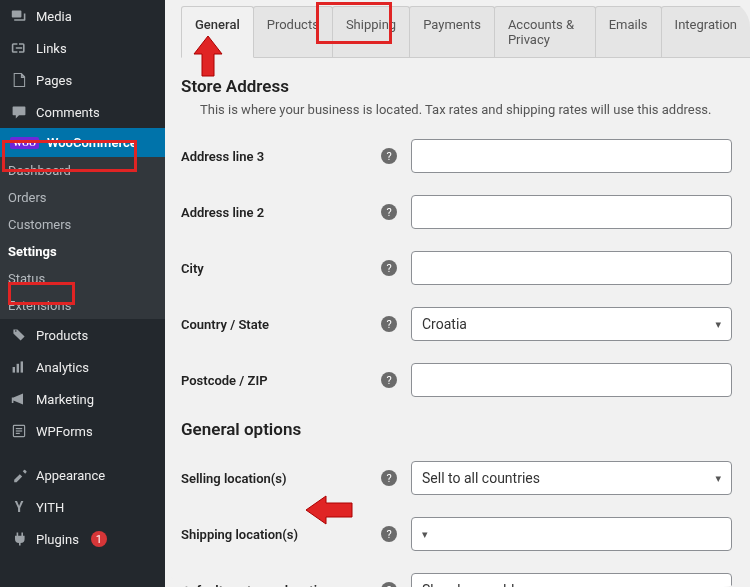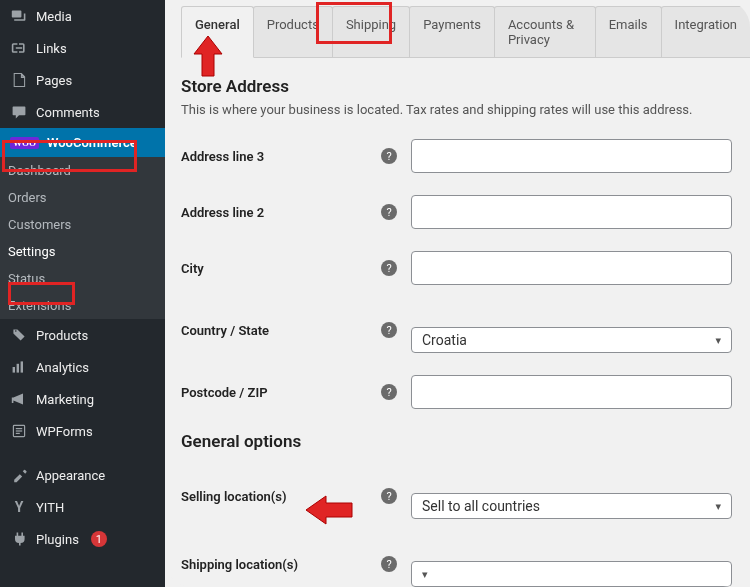--- a/index.html
+++ b/index.html
@@ -5,41 +5,41 @@
   * { box-sizing: border-box; margin: 0; padding: 0; }
   body { font-family: -apple-system, BlinkMacSystemFont, "Segoe UI", Roboto, sans-serif; font-size: 13px; color: #444; background: #f1f1f1; width: 750px; height: 587px; overflow: hidden; position: relative; }
   .wrap { display: flex; width: 100%; height: 100%; }
   
   .sidebar { width: 165px; background: #23282d; color: #eee; display: flex; flex-direction: column; font-size: 13px; }
   .sidebar .menu-item { display: flex; align-items: center; padding: 7px 10px; color: #eee; cursor: pointer; gap: 8px; }
   .sidebar .menu-item.active { background: #0073aa; color: #fff; position: relative; }
   .sidebar .menu-item.active::after { content:""; position:absolute; right:-8px; top:50%; margin-top:-8px; border:8px solid transparent; border-right-color:#f1f1f1; }
   .sidebar .submenu { background: #32373c; }
   .sidebar .sub-item { padding: 6px 10px 6px 8px; color: #b4b9be; cursor: pointer; font-size: 13px; }
-  .sidebar .sub-item.selected { color: #fff; font-weight: 400; }
+  .sidebar .sub-item.selected { color: #fff; font-weight: 700; }
   .icon { width: 18px; height: 18px; display: inline-flex; align-items: center; justify-content: center; font-size: 15px; color:#9ca2a7; }
   .woo-badge { background:#6d28d9; color:#fff; font-size:9px; font-weight:700; padding:1px 3px; border-radius:2px;font-family:Liberation Serif, serif; }
   .count-badge { background:#d63638; color:#fff; border-radius:9px; min-width:16px; height:16px; display:inline-flex; align-items:center; justify-content:center; font-size:11px; padding:0 4px; margin-left:4px;}
   
   .redbox { position:absolute; border:3px solid #e02424; pointer-events:none; z-index:50;}
   .arrow-up { position:absolute; z-index:60; pointer-events:none;}
   .arrow-left { position:absolute; z-index:60; pointer-events:none;}
   
   .main { flex:1; padding: 0 0 0 16px; background:#f1f1f1; overflow:hidden;border-radius:27px; }
   .tabs { display:flex; border-bottom:1px solid #ccc; margin-top:6px; }
   .tab { padding:10px 13px; border:1px solid #ccc; border-bottom:none; background:#e5e5e5; color:#555; font-size:13px; cursor:pointer; margin-right:-1px; border-radius:3px 3px 0 0;}
   .tab.active { background:#f1f1f1; color:#333; border-bottom:1px solid #f1f1f1; margin-bottom:-1px; font-weight:500;}
   h2.section { font-size:17px; font-weight:600; color:#222; margin:18px 0 6px 0; }
-  .desc { color:#555; font-size:13px; margin-bottom:14px; }
+  .desc { color:#555; font-size:13px; margin-bottom:14px;margin-left:19px; }
   .form-row { display:flex; align-items:center; margin:22px 0; }
   .form-row label { width:200px; font-size:13px; color:#222; font-weight:600;}
   .help { width:16px; height:16px; border-radius:50%; background:#6b6b6b; color:#fff; font-size:11px; display:inline-flex; align-items:center; justify-content:center; margin-right:14px; cursor:help;}
   .field { flex:1; margin-right:18px; }
   .field input[type=text] { width:100%; height:34px; padding:4px 10px; border:1px solid #8c8f94; border-radius:4px; font-size:14px; background:#fff;}
-  .select { width:100%; height:26px; border:1px solid #8c8f94; border-radius:4px; background:#fff; display:flex; align-items:center; justify-content:space-between; padding:0 10px; font-size:14px; color:#333; cursor:pointer;margin-top:20px;}
+  .select { width:100%; height:34px; border:1px solid #8c8f94; border-radius:4px; background:#fff; display:flex; align-items:center; justify-content:space-between; padding:0 10px; font-size:14px; color:#333; cursor:pointer;}
   .chev { color:#555; font-size:11px;}
 </style>
 </head>
 <body>
 
 <div class="wrap">
 
   <div class="sidebar">
     <div class="menu-item">
       <span class="icon">

